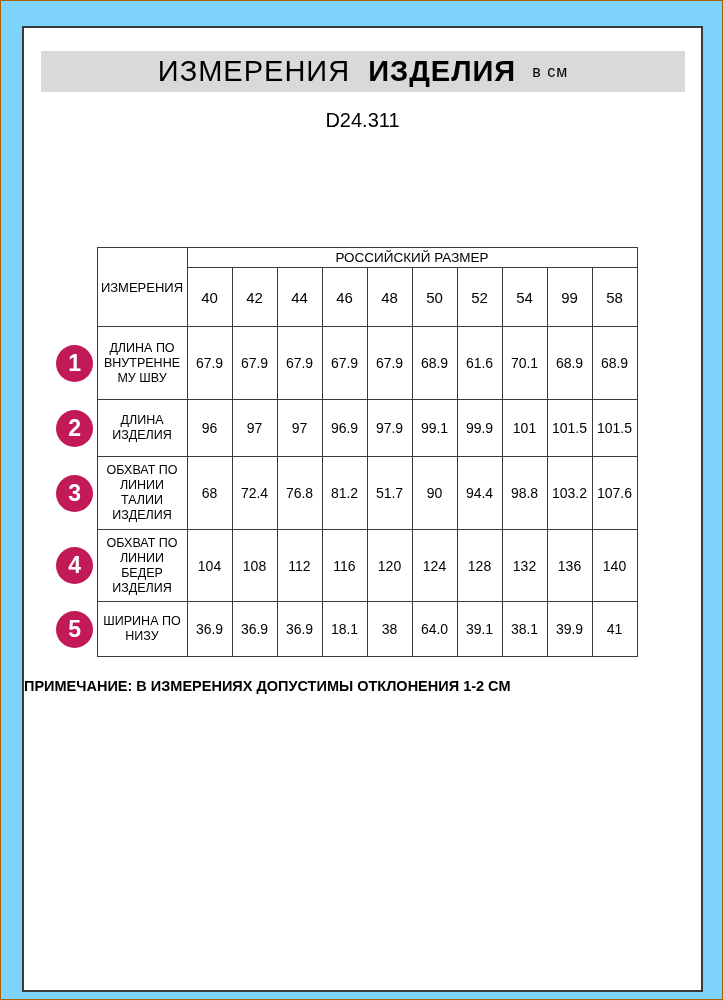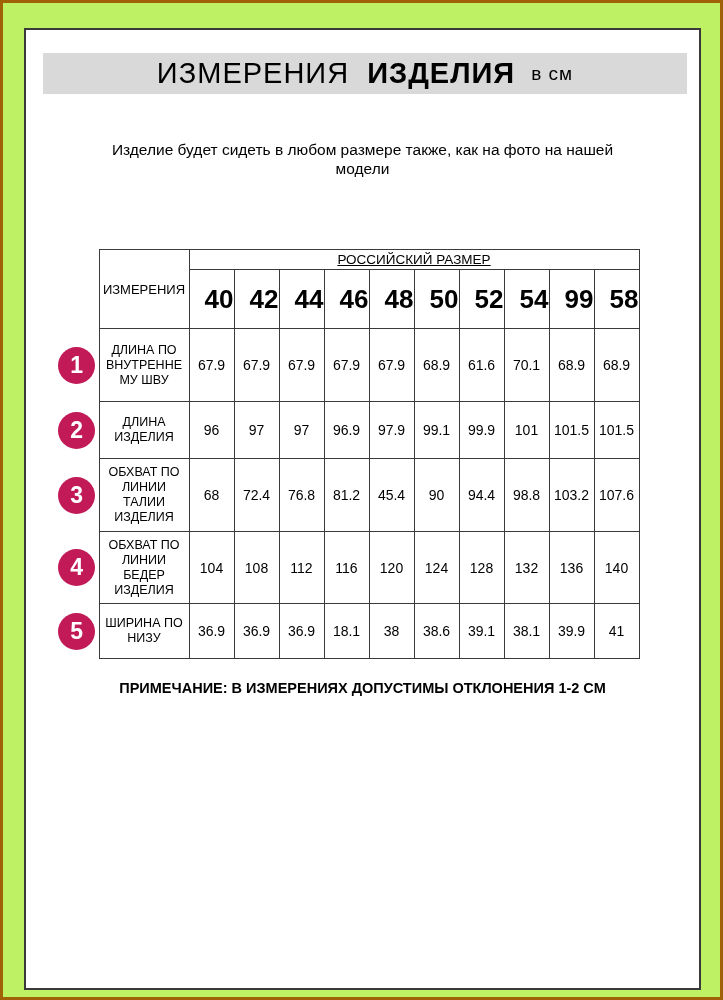--- a/index.html
+++ b/index.html
@@ -5,37 +5,37 @@
   :root{
     --badge:#c11a57;
     --bar-bg:#d9d9d9;
     --line:#3a3a3a;
   }
   *{box-sizing:border-box;margin:0;padding:0;}
   html,body{width:723px;height:1000px;background:#fff;}
   body{font-family:"Liberation Sans",sans-serif;color:#000;position:relative;}
   .page{
     position:absolute;inset:0;
-    border:3px solid #a16207;
-    background:#bef264;
+    border:1px solid #a16207;
+    background:#7dd3fc;
   }
   .frame{
     position:absolute;left:21px;top:25px;right:19px;bottom:7px;
     border:2px solid var(--line);
     background:#fff;
   }
   .title-bar{
     position:absolute;left:17px;top:23px;width:644px;height:41px;
     background:var(--bar-bg);
     display:flex;align-items:center;justify-content:center;
     white-space:nowrap;
   }
   .title-main{font-size:29px;font-weight:400;letter-spacing:1px;}
   .title-emph{font-size:29px;font-weight:700;margin-left:18px;letter-spacing:1px;}
-  .title-units{font-size:19px;font-weight:400;margin-left:16px;letter-spacing:1px;}
+  .title-units{font-size:16px;font-weight:400;margin-left:16px;letter-spacing:1px;}
   .product-code{
     position:absolute;left:0;top:81px;width:100%;
     text-align:center;font-size:20px;font-weight:400;
   }
   .description{
     position:absolute;left:50%;top:110px;width:556px;margin-left:-278px;
     text-align:center;font-size:15.5px;line-height:19px;
   }
   .table-wrap{
     position:absolute;left:29px;top:219px;
@@ -49,60 +49,60 @@
     text-align:center;vertical-align:middle;
     font-weight:400;
   }
   td.gutter{
     border:none;width:44px;background:transparent;
   }
   th.corner{
     width:90px;font-size:13px;
   }
   th.group{
-    height:20px;font-size:13.5px;text-decoration:underline;
+    height:20px;font-size:13.5px;
   }
   tr.sizes-row{height:59px;}
   th.size-cell{
-    width:45px;font-size:26px;font-weight:700;text-align:right;
+    width:45px;font-size:15px;font-weight:400;
   }
   td.row-label{
     font-size:12.5px;line-height:15px;white-space:pre-line;
     padding:2px 1px;
     margin-left:25px;
   }
   td.value-cell{
     font-size:14px;
   }
   .badge{
     width:37px;height:37px;border-radius:50%;
     background:var(--badge);
     color:#fff;font-size:23px;font-weight:700;
     display:flex;align-items:center;justify-content:center;
     margin:0 auto;
   }
   .note{
     position:absolute;left:0;top:650px;width:100%;
-    text-align:center;font-size:14.5px;font-weight:700;
+    text-align:left;font-size:14.5px;font-weight:700;
   }
 </style>
 </head>
 <body>
 
 <div class="page">
   <div class="frame">
 
     <div class="title-bar">
       <span class="title-main">ИЗМЕРЕНИЯ</span>
       <span class="title-emph">ИЗДЕЛИЯ</span>
       <span class="title-units">в см</span>
     </div>
 
-
-    <div class="description">Изделие будет сидеть в любом размере также, как на фото на нашей модели</div>
+    <div class="product-code">D24.311</div>
+
 
     <div class="table-wrap">
       <table>
         <thead>
           <tr>
             <td class="gutter" rowspan="2"></td>
             <th class="corner" rowspan="2">ИЗМЕРЕНИЯ</th>
             <th class="group" colspan="10">РОССИЙСКИЙ РАЗМЕР</th>
           </tr>
           <tr class="sizes-row" id="size-row">
@@ -159,21 +159,21 @@
                 <div class="badge">3</div>
               </td>
               <td class="row-label">ОБХВАТ ПО
 ЛИНИИ
 ТАЛИИ
 ИЗДЕЛИЯ</td>
               <td class="value-cell">68</td>
               <td class="value-cell">72.4</td>
               <td class="value-cell">76.8</td>
               <td class="value-cell">81.2</td>
-              <td class="value-cell">45.4</td>
+              <td class="value-cell">51.7</td>
               <td class="value-cell">90</td>
               <td class="value-cell">94.4</td>
               <td class="value-cell">98.8</td>
               <td class="value-cell">103.2</td>
               <td class="value-cell">107.6</td>
             </tr>
             <tr style="height: 72px;">
               <td class="gutter">
                 <div class="badge">4</div>
               </td>
@@ -196,21 +196,21 @@
               <td class="gutter">
                 <div class="badge">5</div>
               </td>
               <td class="row-label">ШИРИНА ПО
 НИЗУ</td>
               <td class="value-cell">36.9</td>
               <td class="value-cell">36.9</td>
               <td class="value-cell">36.9</td>
               <td class="value-cell">18.1</td>
               <td class="value-cell">38</td>
-              <td class="value-cell">38.6</td>
+              <td class="value-cell">64.0</td>
               <td class="value-cell">39.1</td>
               <td class="value-cell">38.1</td>
               <td class="value-cell">39.9</td>
               <td class="value-cell">41</td>
             </tr>
           </tbody>
       </table>
     </div>
 
     <div class="note">ПРИМЕЧАНИЕ: В ИЗМЕРЕНИЯХ ДОПУСТИМЫ ОТКЛОНЕНИЯ 1-2 СМ</div>

